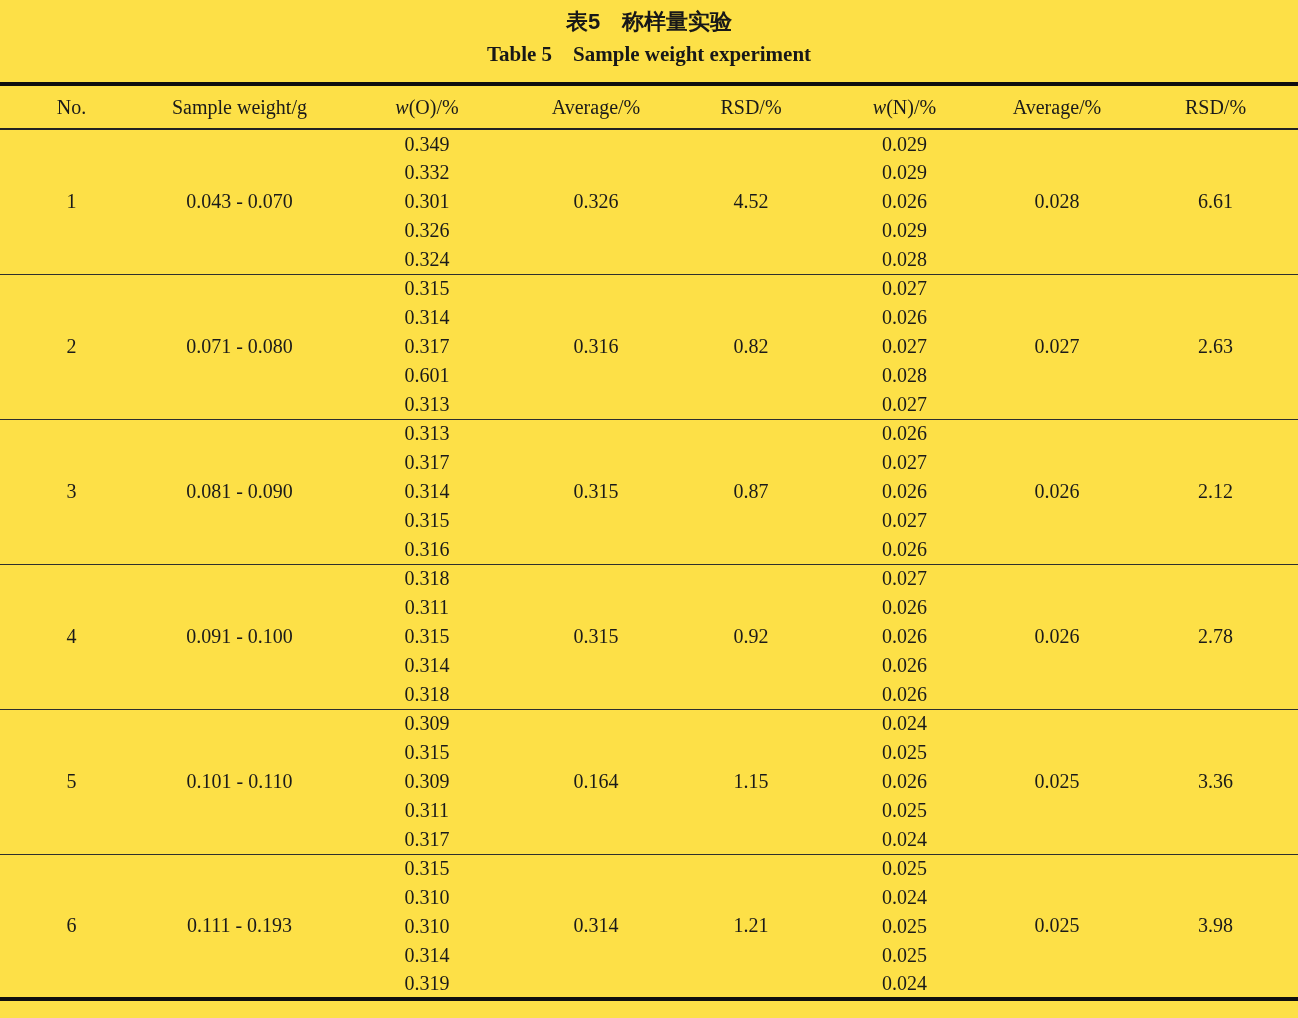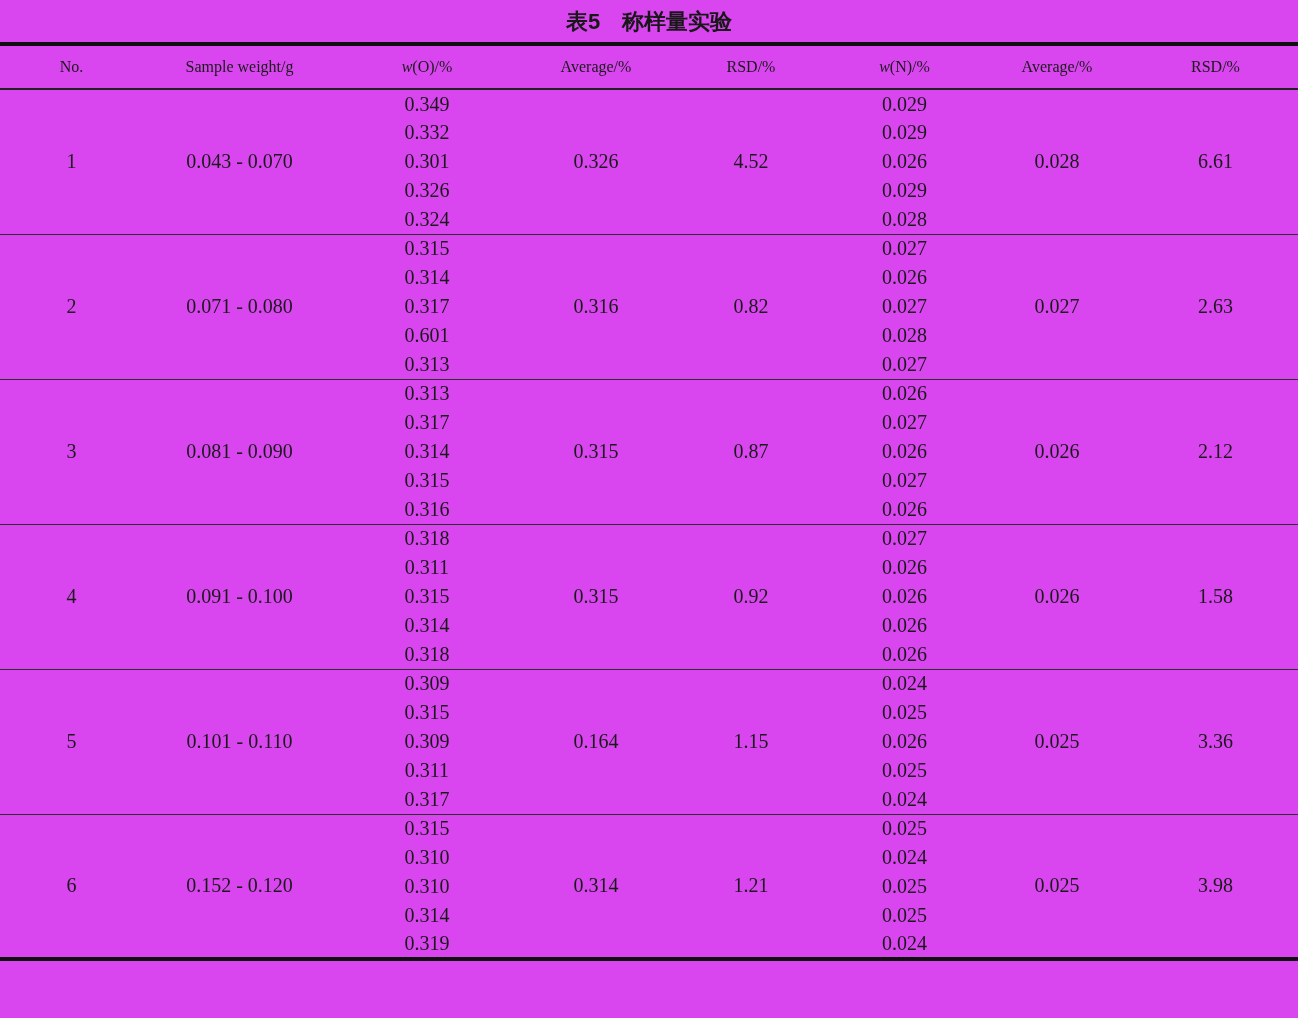--- a/index.html
+++ b/index.html
@@ -1,20 +1,20 @@
 <!DOCTYPE html>
 <html><head>
 <meta charset="utf-8">
 <style>
   * { box-sizing: border-box; }
   html, body { margin: 0; padding: 0; background: #ffffff; }
   .page {
     width: 1298px;
     height: 1018px;
-    background: #d946ef;
+    background: #fde047;
     color: #1a1a1a;
     font-family: "Liberation Serif", "DejaVu Serif", serif;
     overflow: hidden;
   }
   .title-zh {
     margin: 0;
     padding-top: 9px;
     margin-bottom: 7px;
     text-align: center;
     font-family: "Liberation Sans", "DejaVu Sans", sans-serif;
@@ -34,21 +34,21 @@
   }
   table.data-table {
     width: 1298px;
     border-collapse: collapse;
     table-layout: fixed;
     border-top: 4px solid #0f0f0f;
     border-bottom: 4px solid #0f0f0f;
   }
   thead th {
     font-weight: normal;
-    font-size: 16px;
+    font-size: 20px;
     height: 45px;
     padding: 0;
     vertical-align: middle;
     border-bottom: 2px solid #222222;
     color: #1a1a1a;
   }
   thead th em { font-style: italic; font-weight: normal; }
   td {
     padding: 0;
     height: 29px;
@@ -60,20 +60,21 @@
   tbody.group + tbody.group tr:first-child td {
     border-top: 1.5px solid #2e2e2e;
   }
 </style>
 </head>
 <body>
 
 <div class="page">
 
   <h1 class="title-zh">表5　称样量实验</h1>
+  <h2 class="title-en">Table 5 Sample weight experiment</h2>
 
   <table class="data-table">
     <colgroup>
       <col style="width:143px">
       <col style="width:193px">
       <col style="width:182px">
       <col style="width:156px">
       <col style="width:154px">
       <col style="width:153px">
       <col style="width:152px">
@@ -181,21 +182,21 @@
 
     <tbody class="group">
       <tr>
         <td rowspan="5">4</td>
         <td rowspan="5">0.091 - 0.100</td>
         <td>0.318</td>
         <td rowspan="5">0.315</td>
         <td rowspan="5">0.92</td>
         <td>0.027</td>
         <td rowspan="5">0.026</td>
-        <td rowspan="5">1.58</td>
+        <td rowspan="5">2.78</td>
       </tr>
       <tr>
         <td>0.311</td>
         <td>0.026</td>
       </tr>
       <tr>
         <td>0.315</td>
         <td>0.026</td>
       </tr>
       <tr>
@@ -233,21 +234,21 @@
       </tr>
       <tr>
         <td>0.317</td>
         <td>0.024</td>
       </tr>
     </tbody>
 
     <tbody class="group">
       <tr>
         <td rowspan="5">6</td>
-        <td rowspan="5">0.152 - 0.120</td>
+        <td rowspan="5">0.111 - 0.193</td>
         <td>0.315</td>
         <td rowspan="5">0.314</td>
         <td rowspan="5">1.21</td>
         <td>0.025</td>
         <td rowspan="5">0.025</td>
         <td rowspan="5">3.98</td>
       </tr>
       <tr>
         <td>0.310</td>
         <td>0.024</td>

